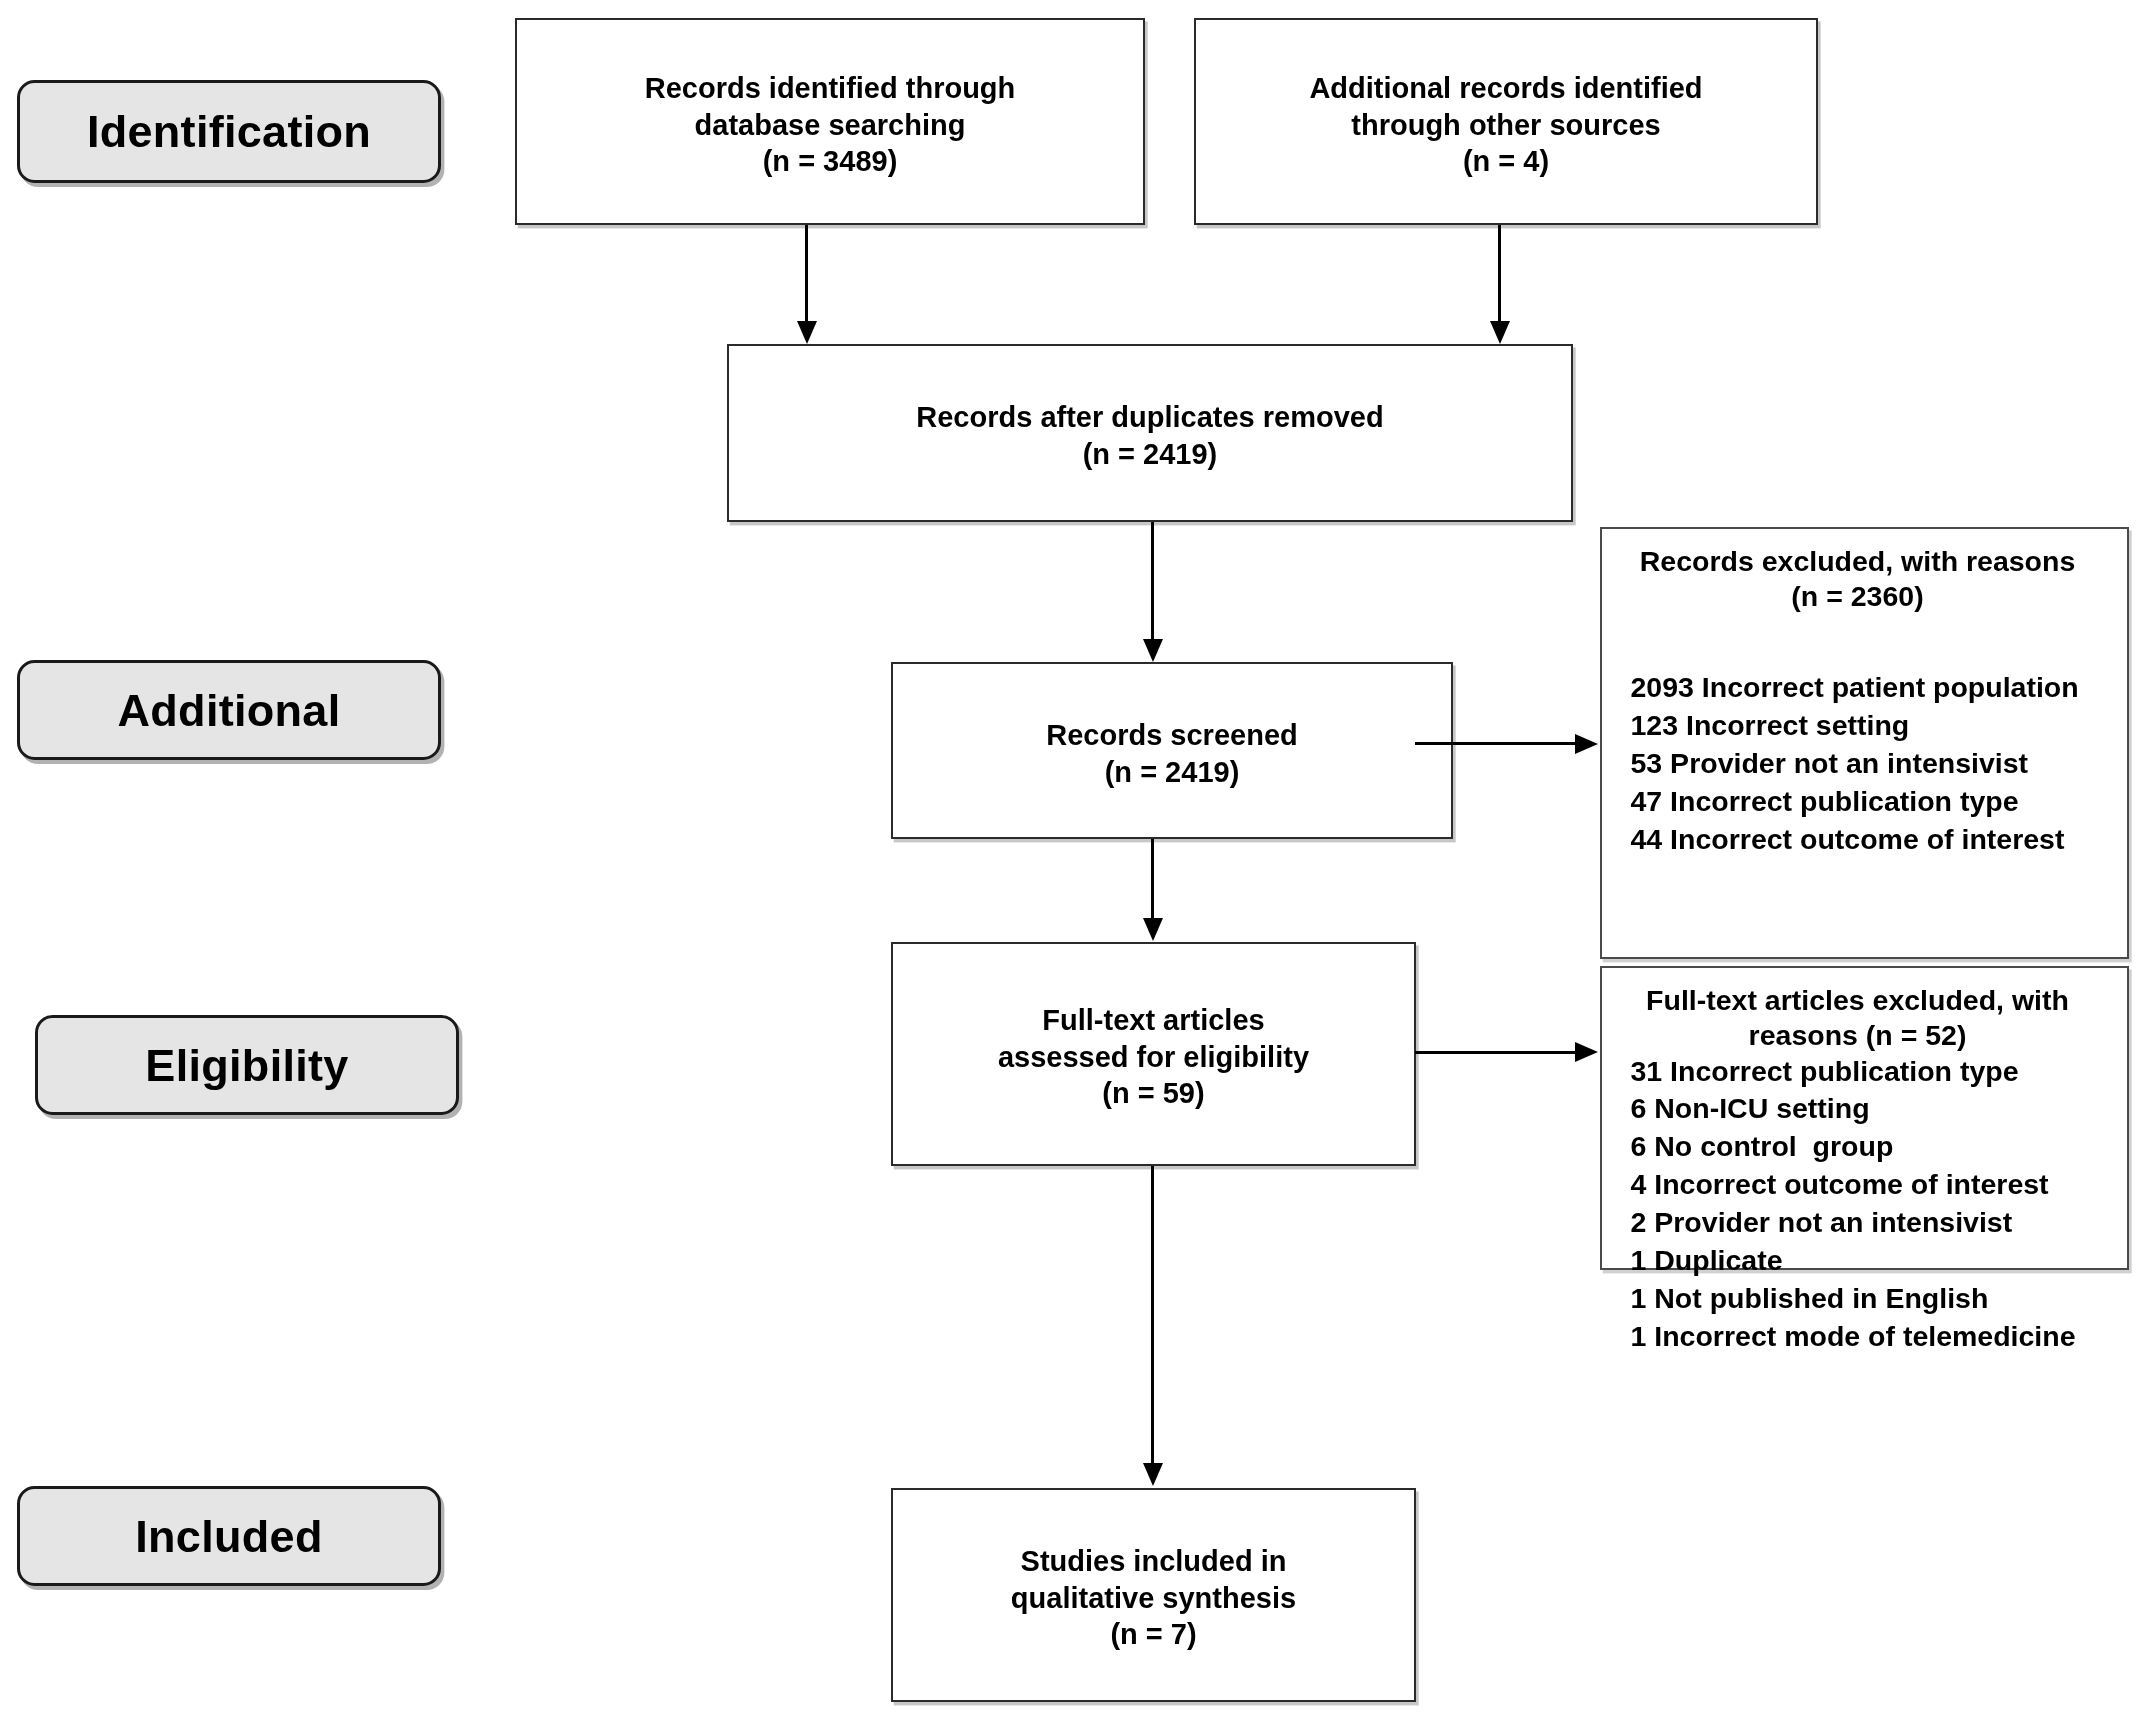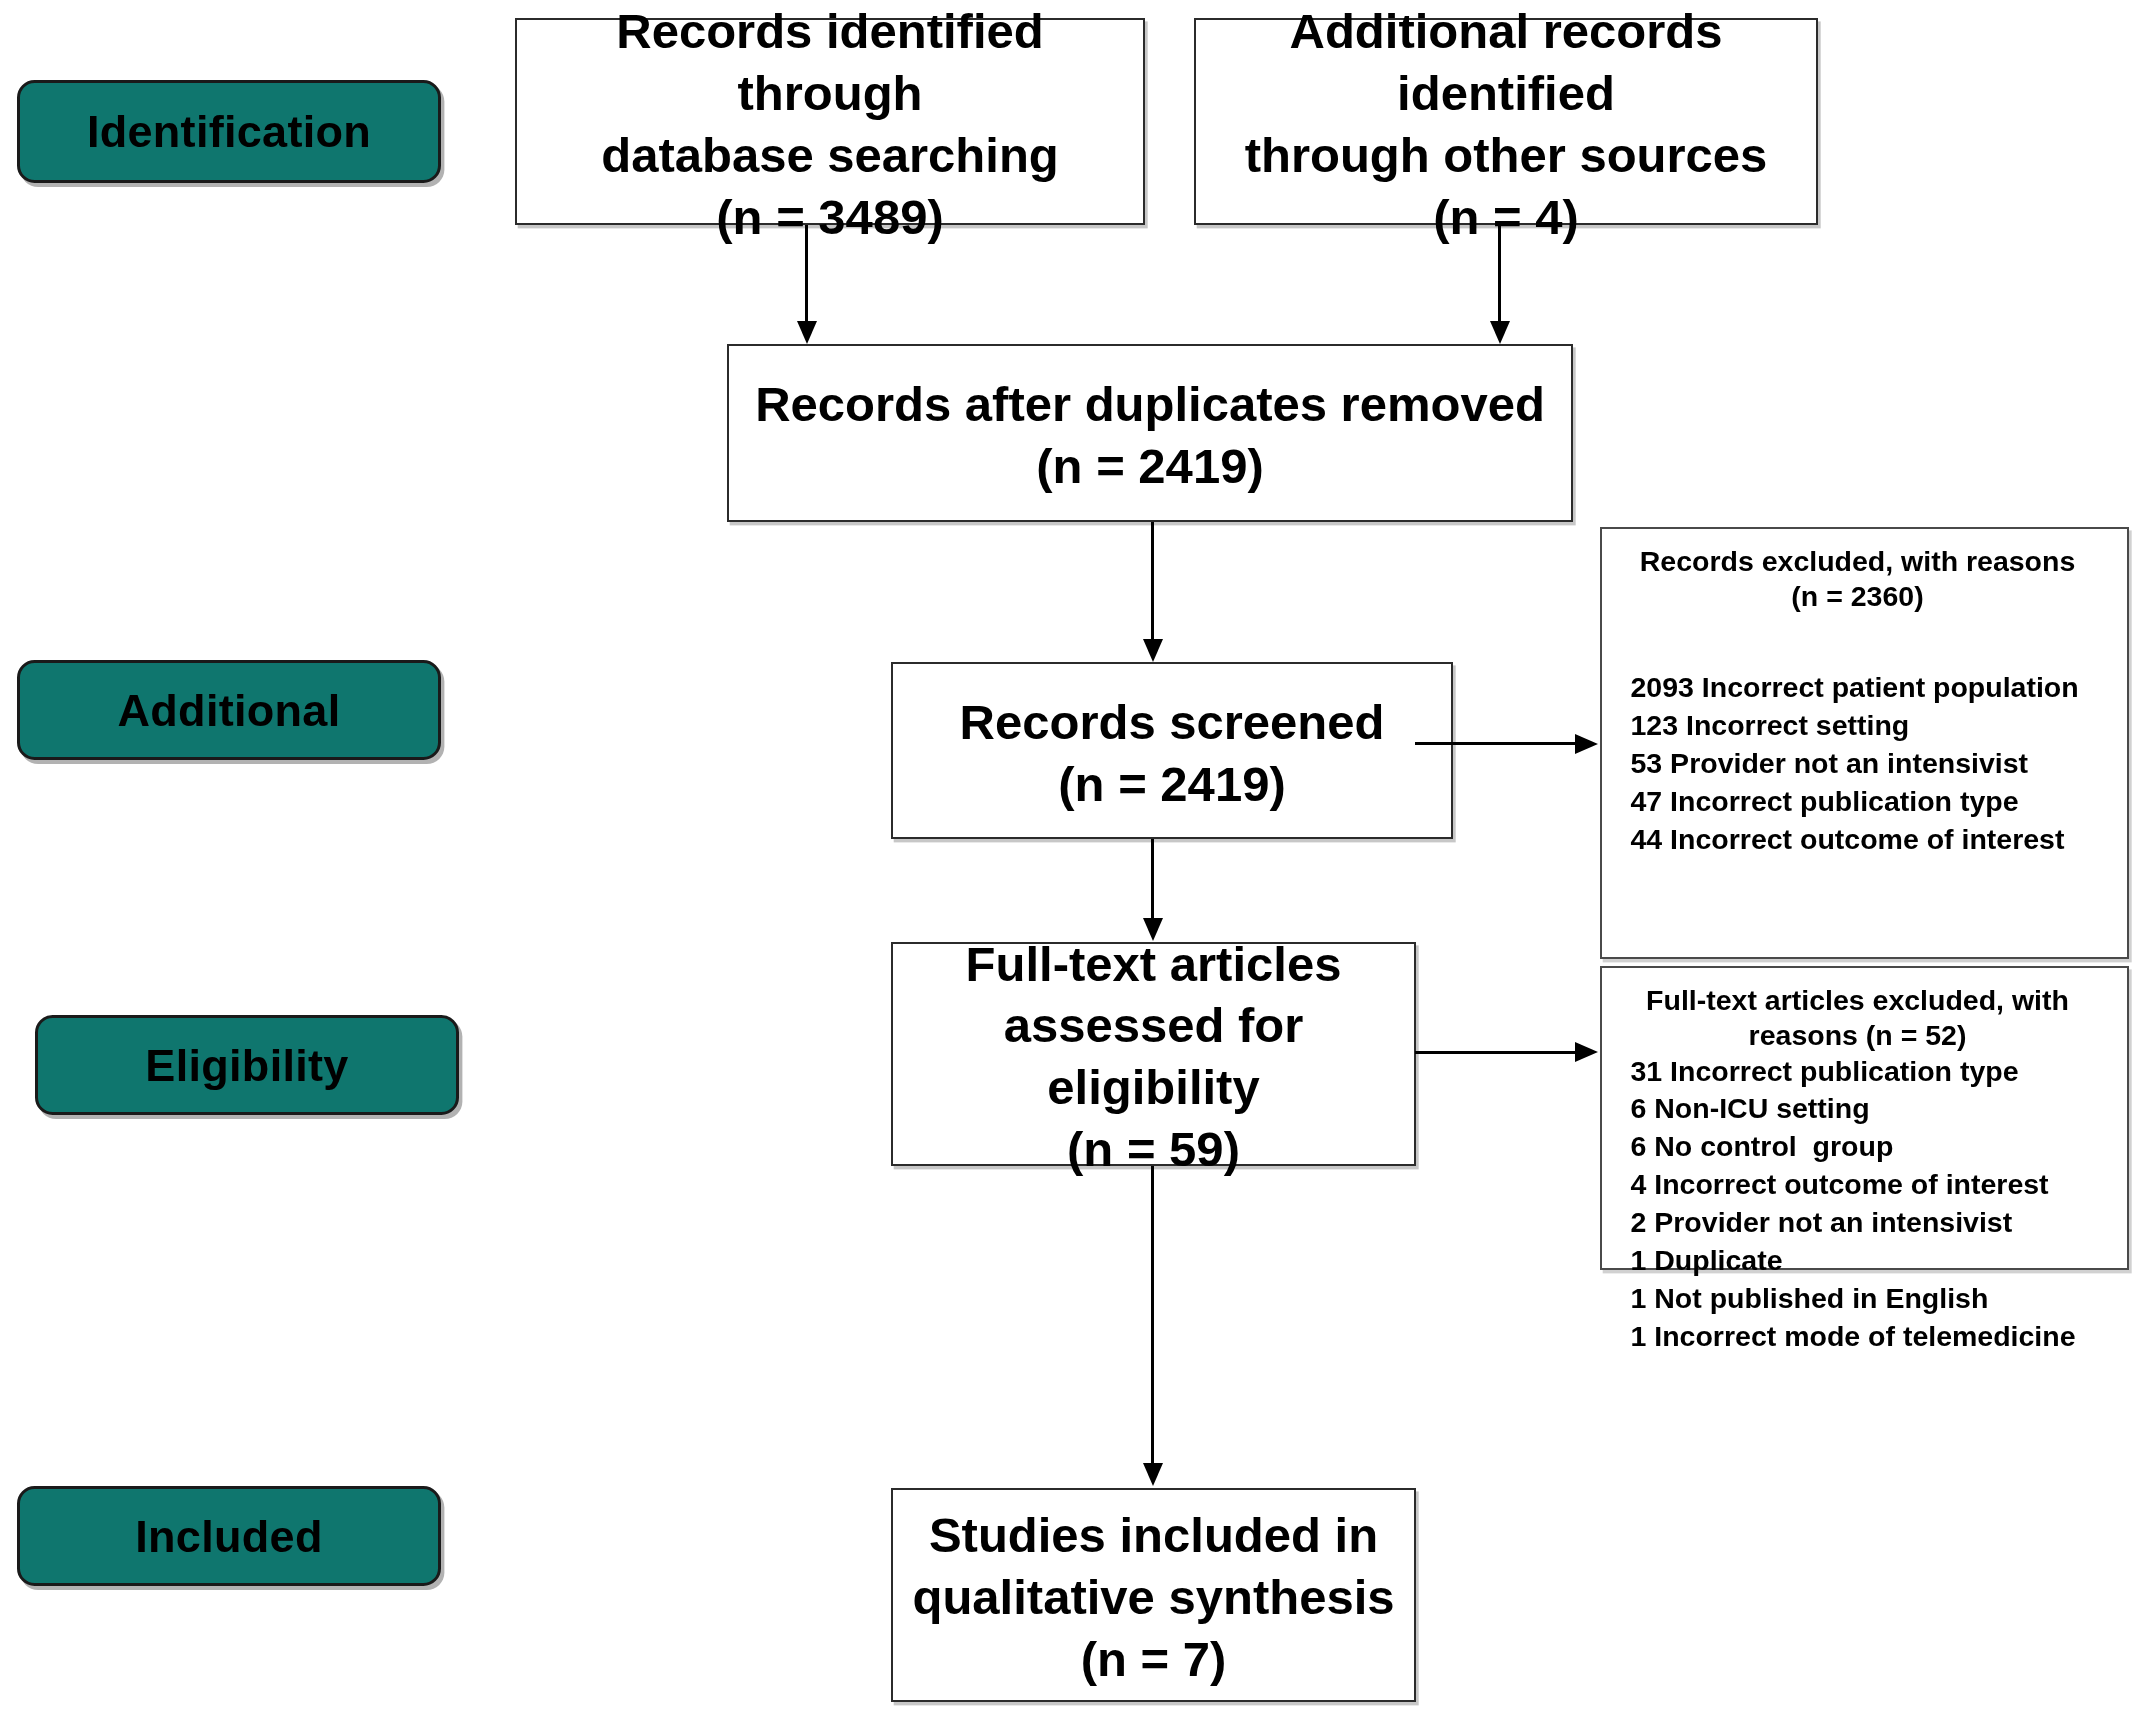--- a/index.html
+++ b/index.html
@@ -14,21 +14,21 @@
     height: 1724px;
     background: #ffffff;
     overflow: hidden;
     font-family: "Liberation Sans", sans-serif;
     -webkit-font-smoothing: antialiased;
   }
 
   
   .phase-pill {
     position: absolute;
-    background: #0f766e;
+    background: #e5e5e5;
     border: 3.4px solid #1a1a1a;
     border-radius: 17.6px;
     box-sizing: border-box;
     display: flex;
     align-items: center;
     justify-content: center;
     box-shadow: 3.4px 4.1px 0 rgba(0,0,0,0.30);
   }
   .phase-pill span {
     font-size: 45px;
@@ -44,21 +44,21 @@
     position: absolute;
     background: #ffffff;
     border: 2.7px solid #2b2b2b;
     box-sizing: border-box;
     display: flex;
     align-items: center;
     justify-content: center;
     box-shadow: 2.7px 3.4px 0 rgba(0,0,0,0.22);
   }
   .flow-box .box-text {
-    font-size: 49px;
+    font-size: 29px;
     font-weight: bold;
     color: #000000;
     text-align: center;
     line-height: 1.26;
     padding: 0 11px;
     white-space: pre-line;
     margin-top: 6px;
   }
 
   

